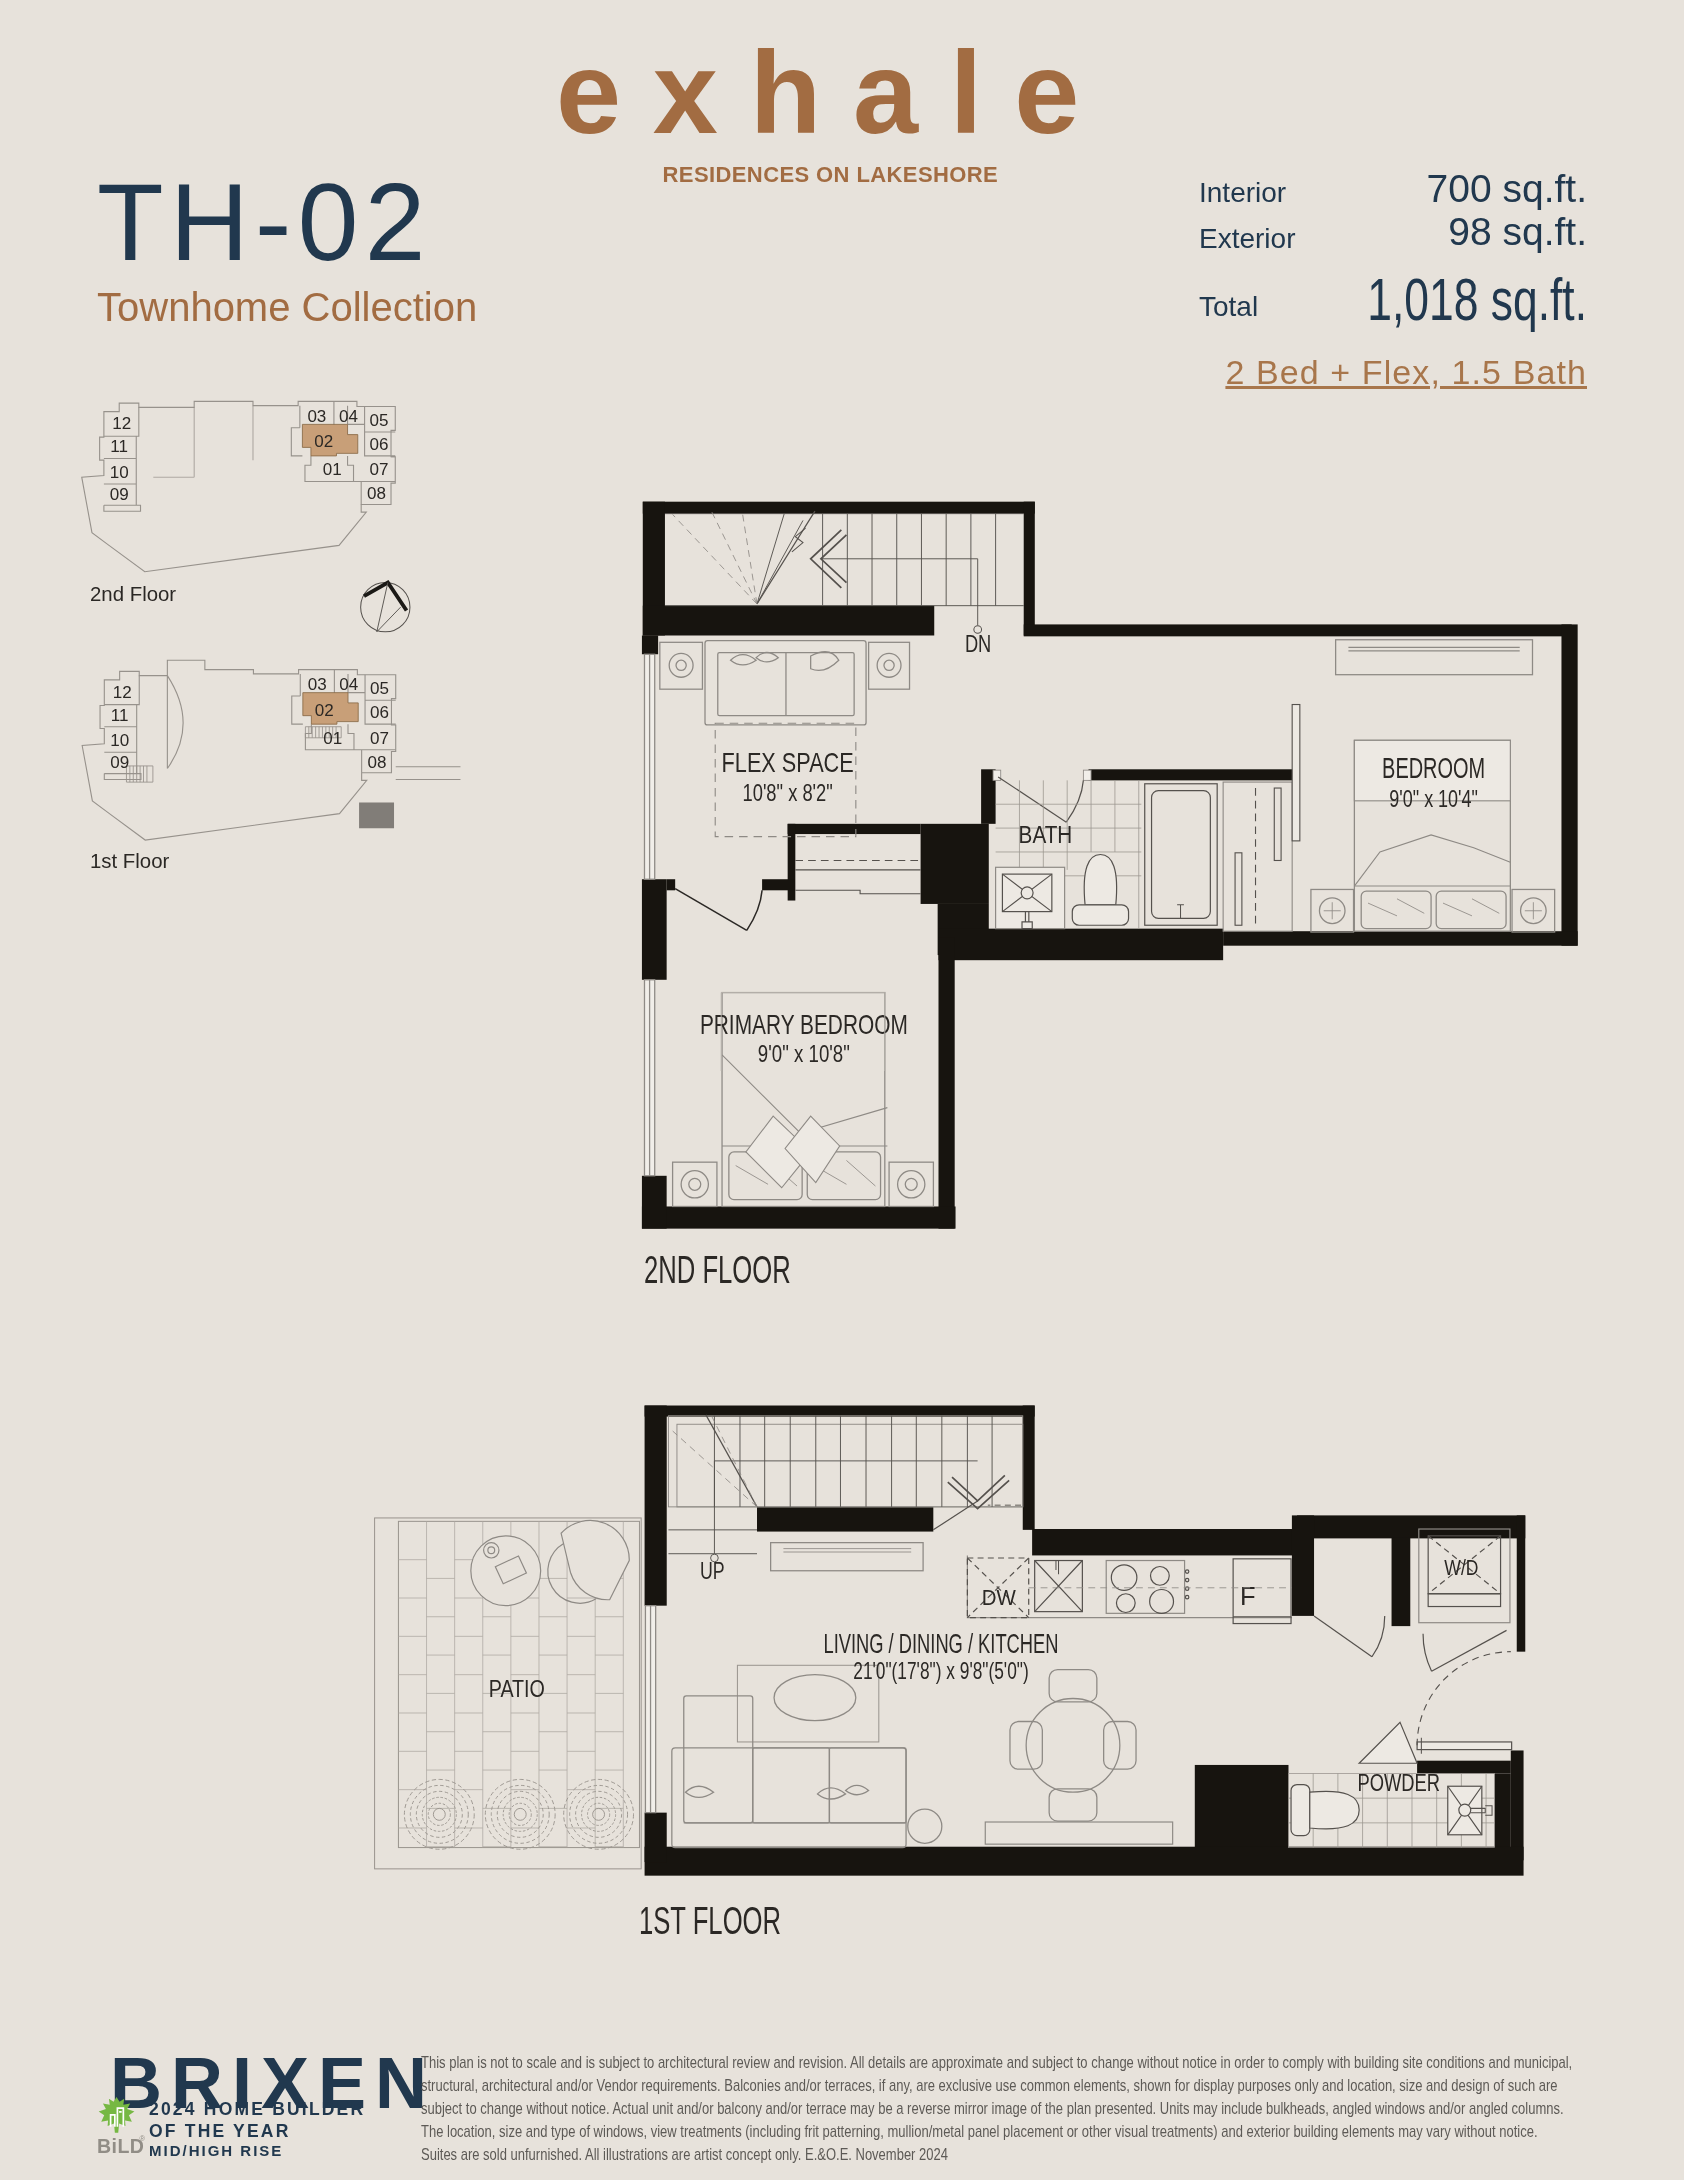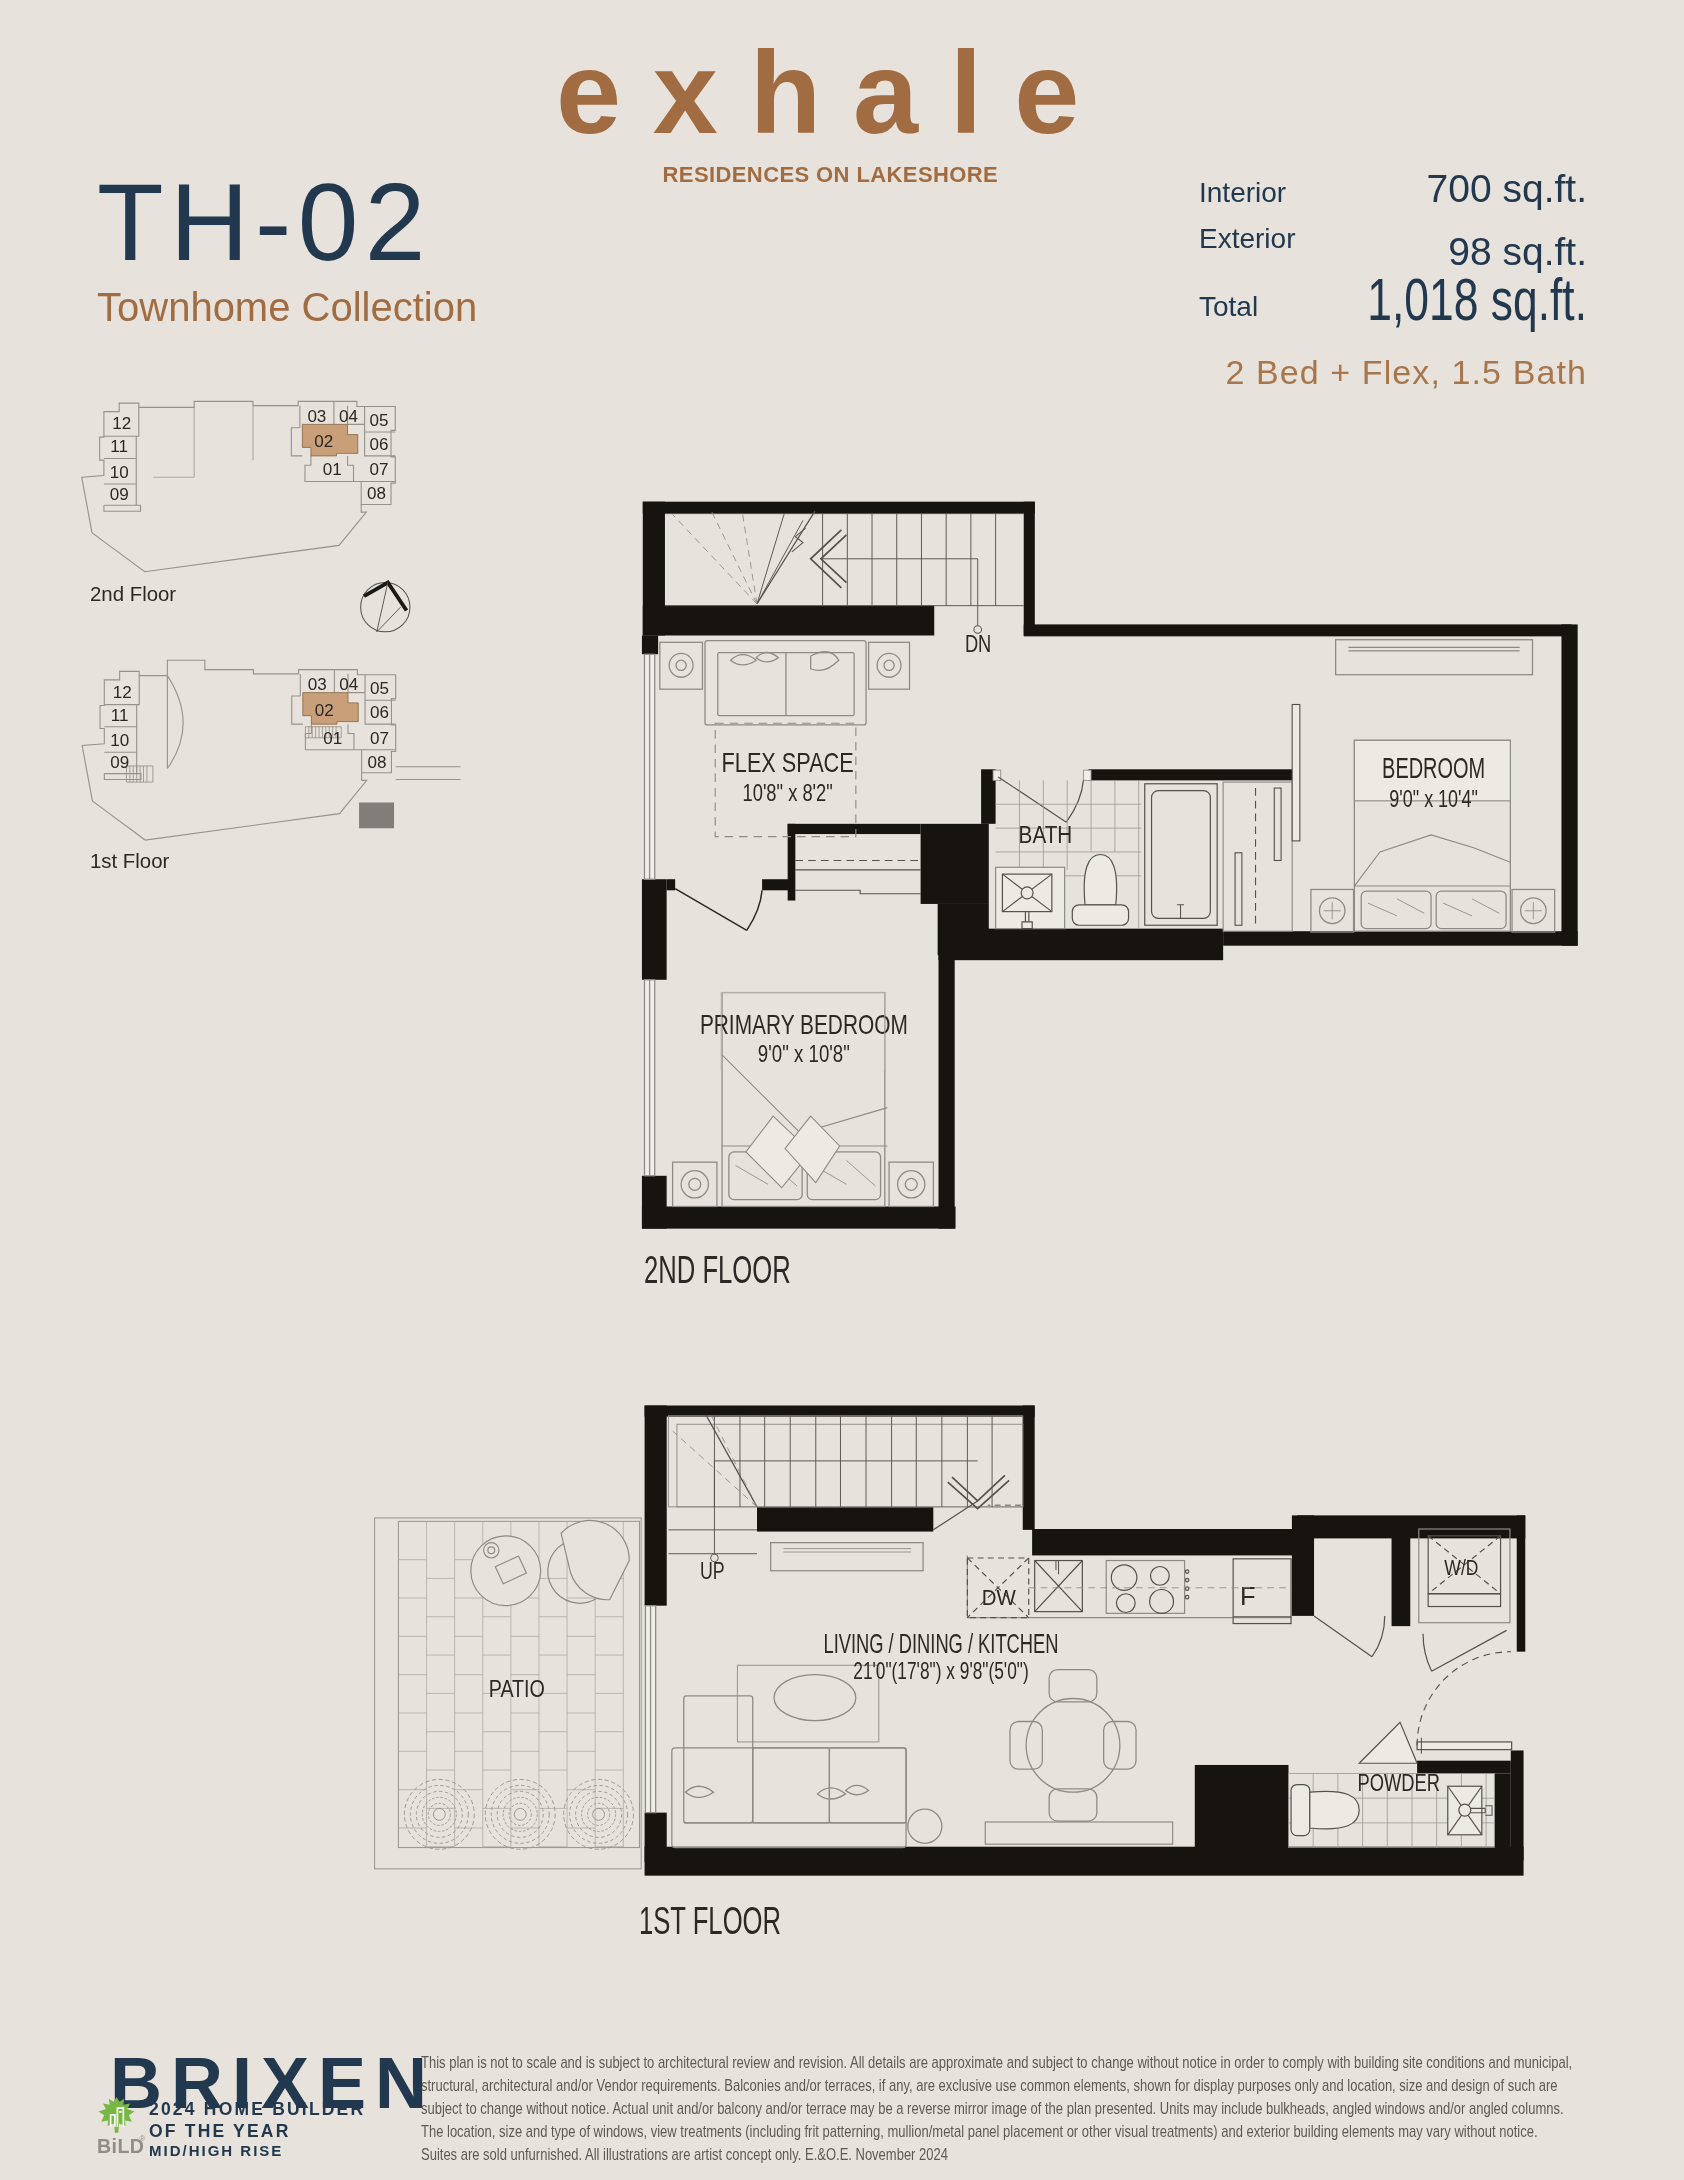--- a/index.html
+++ b/index.html
@@ -15,26 +15,26 @@
 <div class="abs" style="left:12px;top:162px;width:1635px;text-align:center;text-indent:1.7px;font-size:22px;font-weight:700;letter-spacing:0.4px;color:#A26C42;">RESIDENCES ON LAKESHORE</div>
 
 <div class="abs" style="left:97px;top:159px;font-size:109px;letter-spacing:6.4px;color:#21384E;">TH-02</div>
 
 <div class="abs" style="left:97px;top:285px;font-size:40px;color:#A26C42;">Townhome Collection</div>
 
 <div class="abs" style="left:1199px;top:177px;font-size:28px;color:#21384E;">Interior</div>
 <div class="abs" style="left:1193px;top:167px;width:394px;text-align:right;font-size:39px;color:#21384E;">700 sq.ft.</div>
 
 <div class="abs" style="left:1199px;top:223px;font-size:28px;color:#21384E;">Exterior</div>
-<div class="abs" style="left:1193px;top:230px;width:394px;text-align:right;font-size:39px;color:#21384E;">98 sq.ft.</div>
+<div class="abs" style="left:1193px;top:210px;width:394px;text-align:right;font-size:39px;color:#21384E;">98 sq.ft.</div>
 
 <div class="abs" style="left:1199px;top:291px;font-size:28px;color:#21384E;">Total</div>
 <div class="abs" style="left:1193px;top:265px;width:394px;text-align:right;font-size:60px;color:#21384E;transform:scaleX(0.74);transform-origin:right top;">1,018 sq.ft.</div>
 
-<div class="abs" style="left:1193px;top:353px;width:394px;text-align:right;font-size:34px;letter-spacing:1.1px;color:#A8764B;">2 Bed + Flex, 1.5 Bath</div>
+<div class="abs" style="left:1193px;top:353px;width:394px;text-align:right;font-size:34px;letter-spacing:1.1px;color:#A8764B;text-decoration:underline;">2 Bed + Flex, 1.5 Bath</div>
 
 <svg class="abs" style="left:68px;top:392px;" width="341" height="213" viewBox="80 460 400 250">
   <g fill="none" stroke="#97928C" stroke-width="1.3">
 
     <path d="M140,483 L140,473 L163,473 L163,478 L228,478 L228,471 L297,471 L297,476 L350,476 L350,471 L419,471 L419,477 L464,477 L464,505 L459,505 L459,536 L464,536 L464,567 L459,567 L459,592 L424,592 L424,601 L430,601 L398,640 L170,671 L128,640 L108,625 L96,560 L122,558 L122,540 L117,540 L117,513 L122,513 L122,483 Z"></path>
 
     <path d="M352,502 L352,476 M392,471 L392,502 M428,477 L428,507 M352,502 L342,502 L342,535 L355,535 M408,498 L408,476 M408,498 L428,498 M428,507 L464,507 M428,498 L428,535 L464,535 M408,535 L408,546 L415,546 L415,565 L464,565 M365,535 L365,546 L358,546 L358,565 L415,565 M424,565 L424,592 M459,536 L464,536"></path>
 
     <path d="M163,478 L163,512 L122,512 M160,512 L160,538 L122,538 M160,538 L160,568 L122,568 M160,568 L160,593 L122,593 M160,593 L165,593 L165,600 L122,600 L122,593"></path>
 

